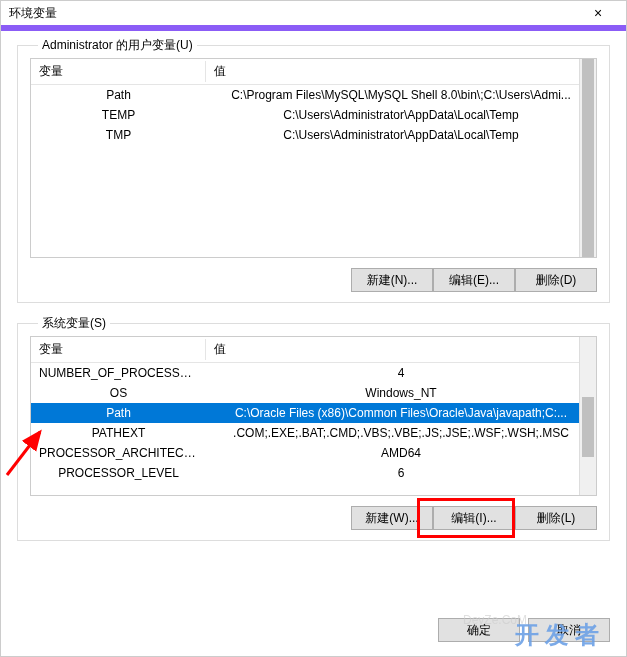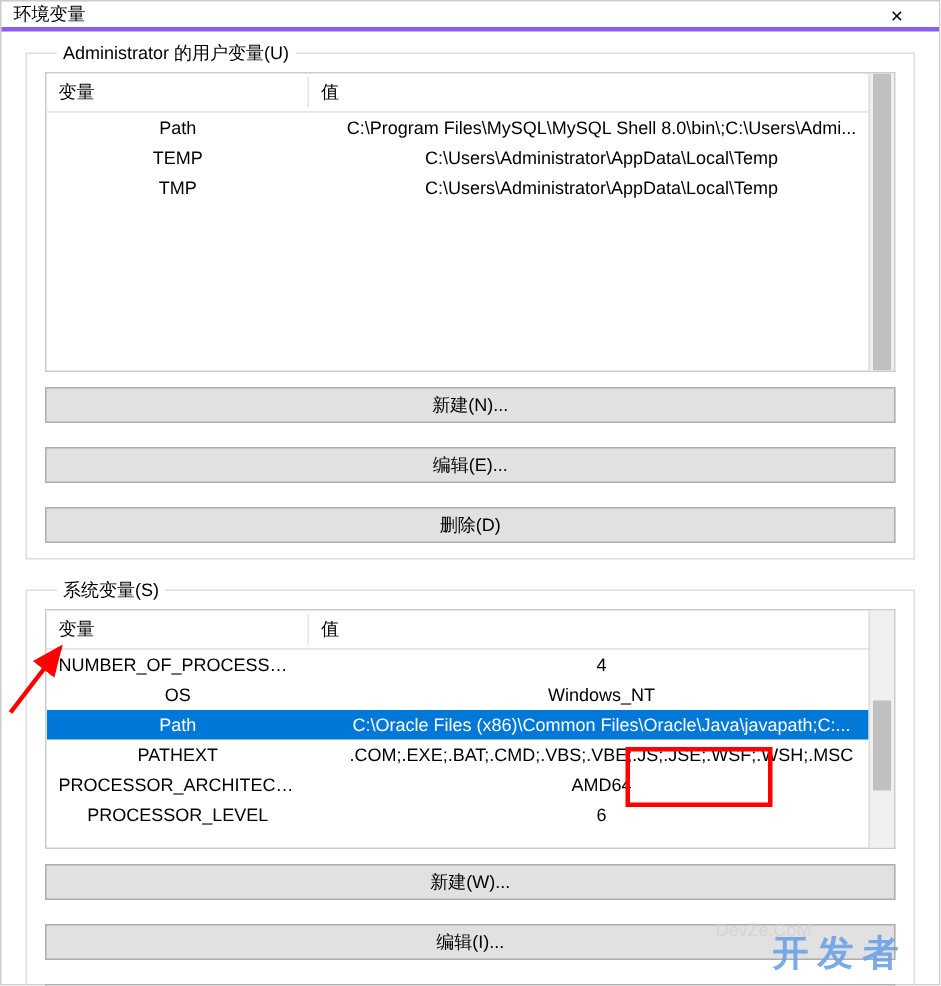--- a/index.html
+++ b/index.html
@@ -1,40 +1,40 @@
 <!DOCTYPE html>
 <html><head>
 <meta charset="utf-8">
 <style>
 * { box-sizing: border-box; font-family: "Microsoft YaHei", "Segoe UI", sans-serif; font-size: 12px; }
 body { margin: 0; background: #fff; width: 627px; height: 657px; overflow: hidden; position: relative; }
 .dialog { border: 1px solid #ccc; width: 627px; height: 657px; background: #fff; display: flex; flex-direction: column; }
-.titlebar { display: flex; align-items: center; height: 30px; padding: 0 8px; border-bottom: 3px solid #8b5cf6; }
+.titlebar { display: flex; align-items: center; height: 30px; padding: 0 8px; border-bottom: 6px solid #8b5cf6; }
 .titlebar .title { flex: 1; }
 .titlebar .close { width: 40px; text-align: center; font-size: 14px; cursor: pointer; }
 .content { padding: 14px 16px 8px 16px; flex: 1; display: flex; flex-direction: column; }
 .group { border: 1px solid #ddd; margin-bottom: 20px; padding: 12px 12px 10px 12px; position: relative; }
 .group .legend { position: absolute; top: -9px; left: 20px; background: #fff; padding: 0 4px; color: #000; }
 .table-wrap { border: 1px solid #ccc; height: 200px; overflow: hidden; position: relative; background: #fff; }
 .table-wrap.short { height: 160px; }
 .tbl { width: 100%; border-collapse: collapse; table-layout: fixed; }
 .tbl th { text-align: left; font-weight: normal; padding: 4px 8px; border-bottom: 1px solid #e5e5e5; background: #fff; position: relative; }
 .tbl th:first-child { width: 175px; }
 .tbl th .div { position: absolute; right: 0; top: 2px; bottom: 2px; width: 1px; background: #e5e5e5; }
 .tbl td { padding: 3px 8px; white-space: nowrap; overflow: hidden; text-overflow: ellipsis; text-align: center; }
 .tbl tr.sel td { background: #0078d7; color: #fff; }
 .scrollbar { position: absolute; right: 0; top: 0; bottom: 0; width: 17px; background: #f0f0f0; border-left: 1px solid #ddd; }
 .scrollbar .thumb { background: #c0c0c0; position: absolute; left: 2px; right: 2px; }
-.btn-row { display: flex; justify-content: flex-end; gap: 16px; margin-top: 10px; flex-direction: column; }
+.btn-row { display: flex; justify-content: flex-end; gap: 0; margin-top: 10px; }
 .btn { min-width: 82px; height: 24px; border: 1px solid #adadad; background: #e1e1e1; cursor: pointer; padding: 0 10px; font-size: 12px; }
 .dialog-buttons { display: flex; justify-content: flex-end; gap: 8px; padding: 8px 16px 14px 16px; align-items: flex-end; }
 .red-arrow { position: absolute; left: 2px; top: 420px; pointer-events: none; }
 .red-box { position: absolute; border: 3px solid #f00; pointer-events: none; }
 .watermark { position: absolute; right: 22px; bottom: 6px; color: #6da1e6; font-size: 24px; letter-spacing: 6px; font-weight: 700; opacity: 0.9; pointer-events: none; font-family: "SimSun", serif; }
-.watermark2 { position: absolute; right: 86px; bottom: 30px; color: #ccc; font-size: 12px; opacity: 0.6; pointer-events: none; }
+.watermark2 { position: absolute; right: 100px; bottom: 30px; color: #ccc; font-size: 12px; opacity: 0.6; pointer-events: none; }
 </style>
 </head>
 <body>
 
 <div class="dialog">
   <div class="titlebar">
     <span class="title">环境变量</span>
     <span class="close">×</span>
   </div>
   <div class="content">

